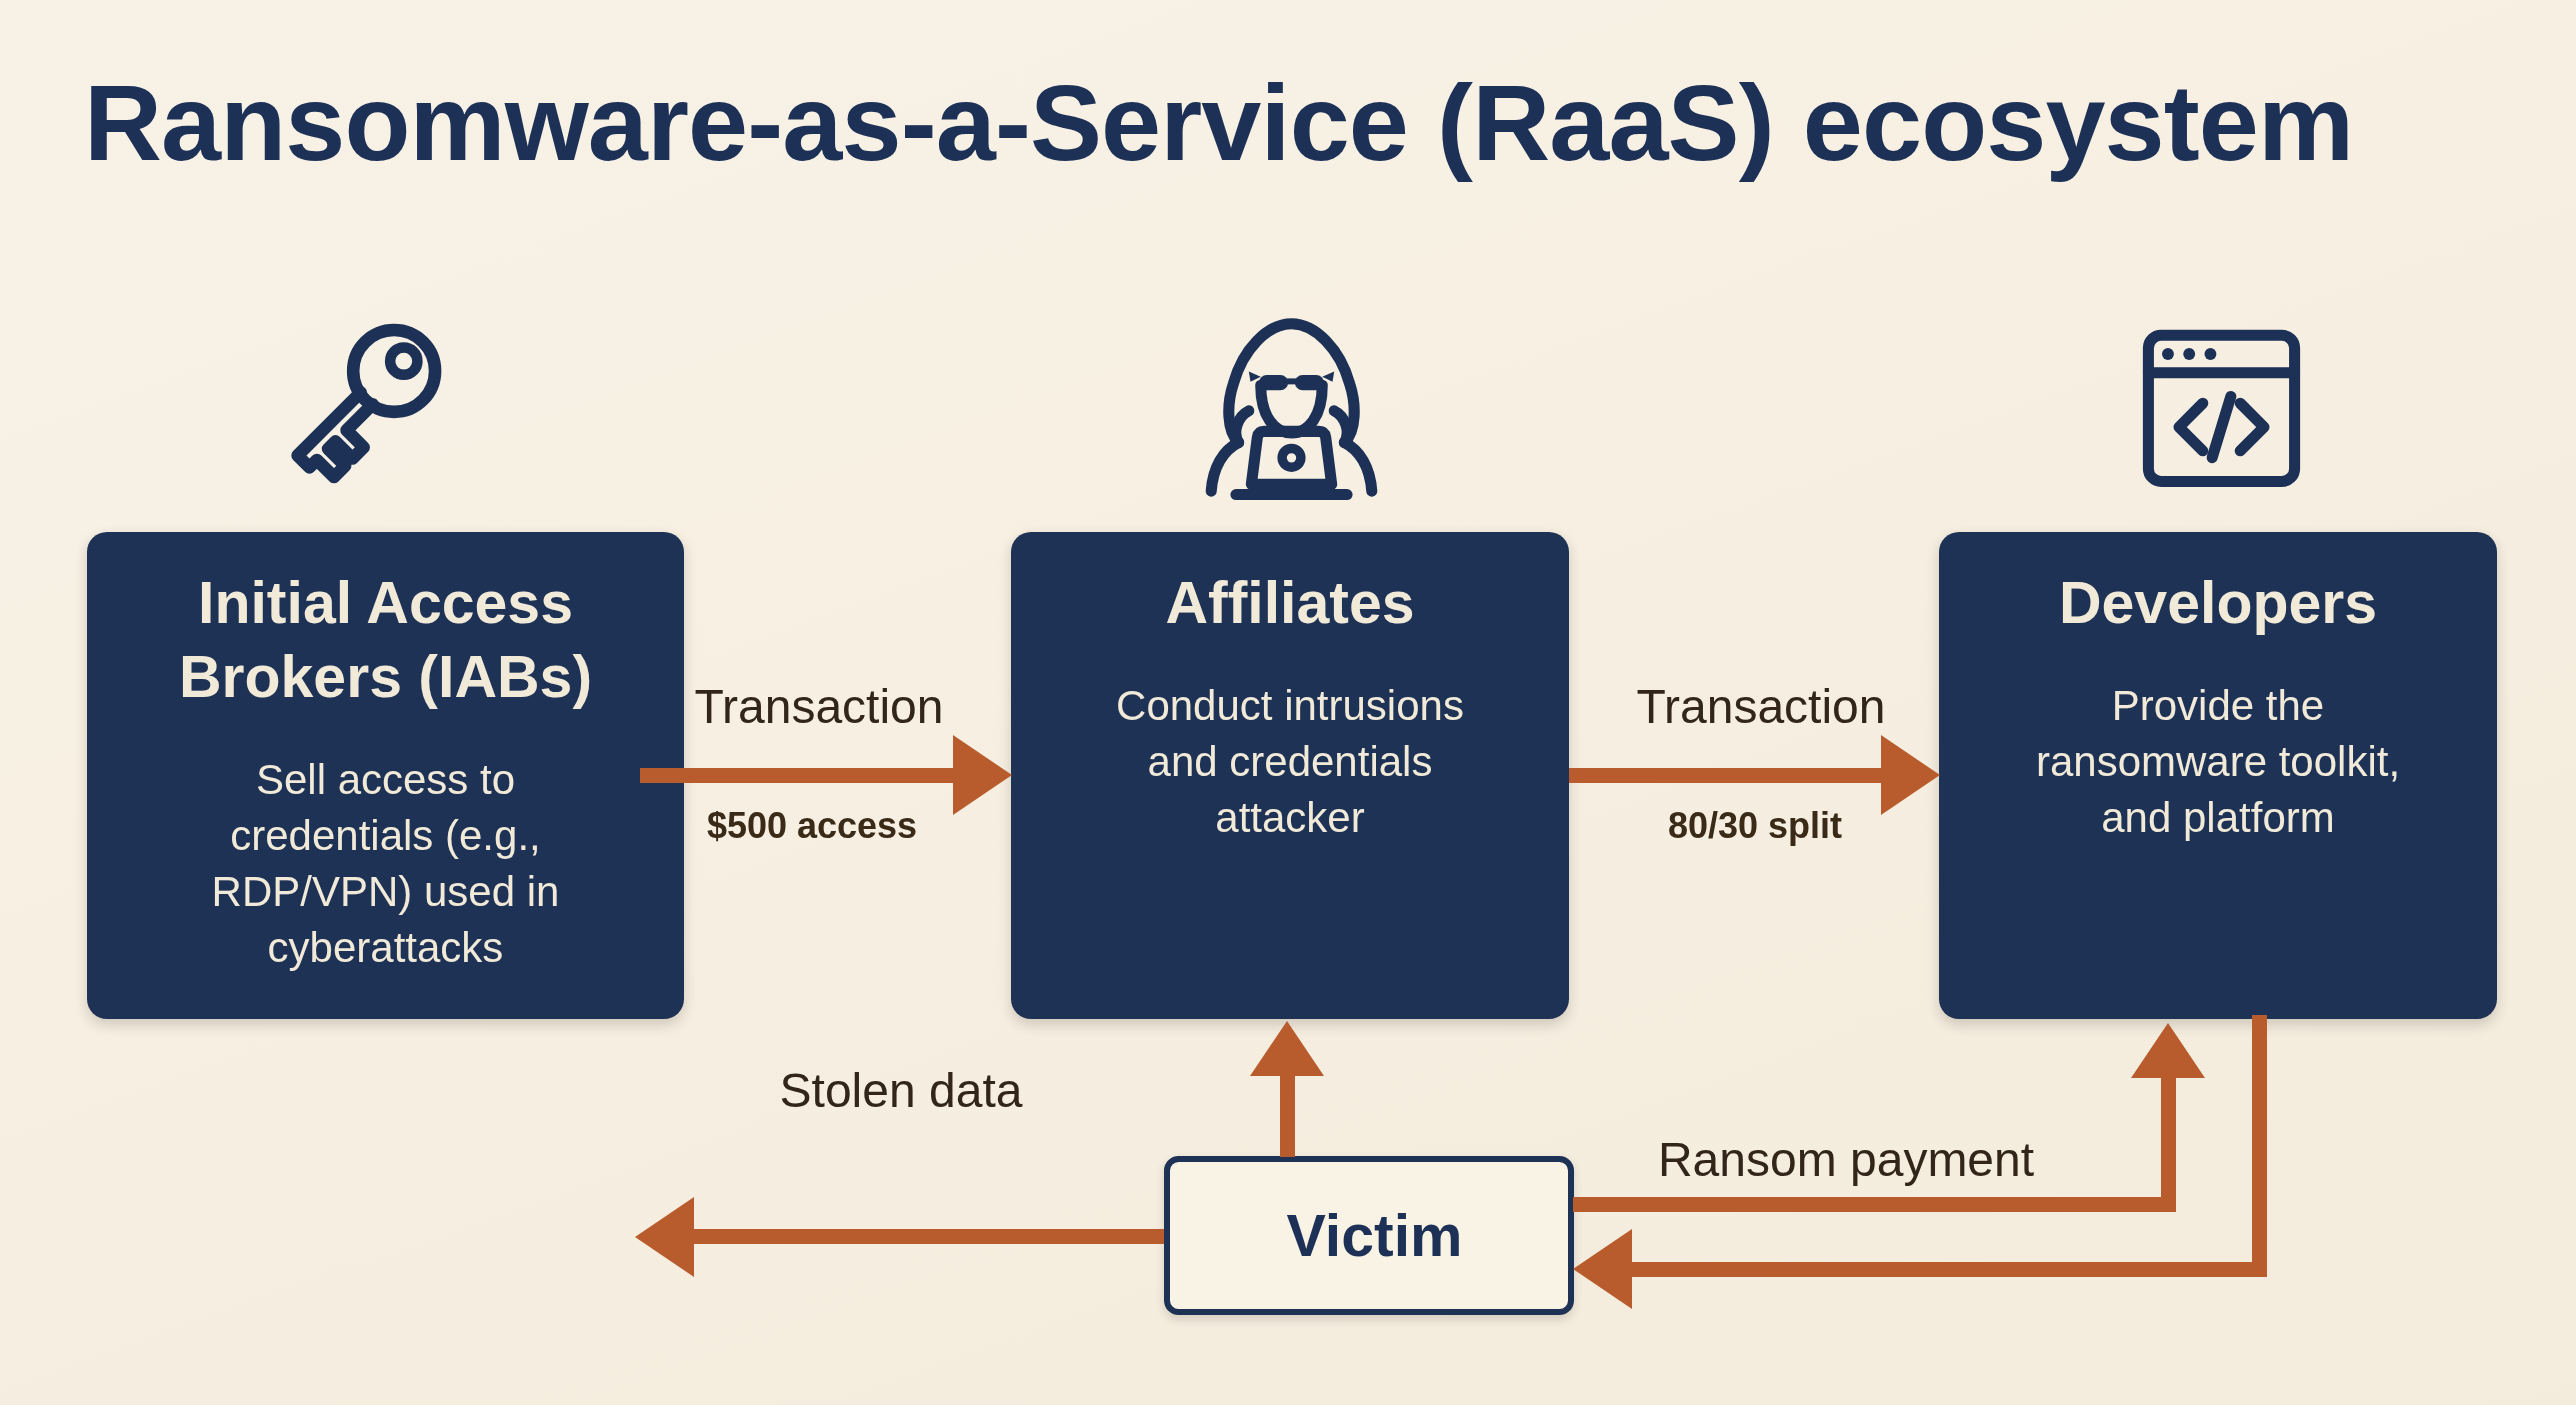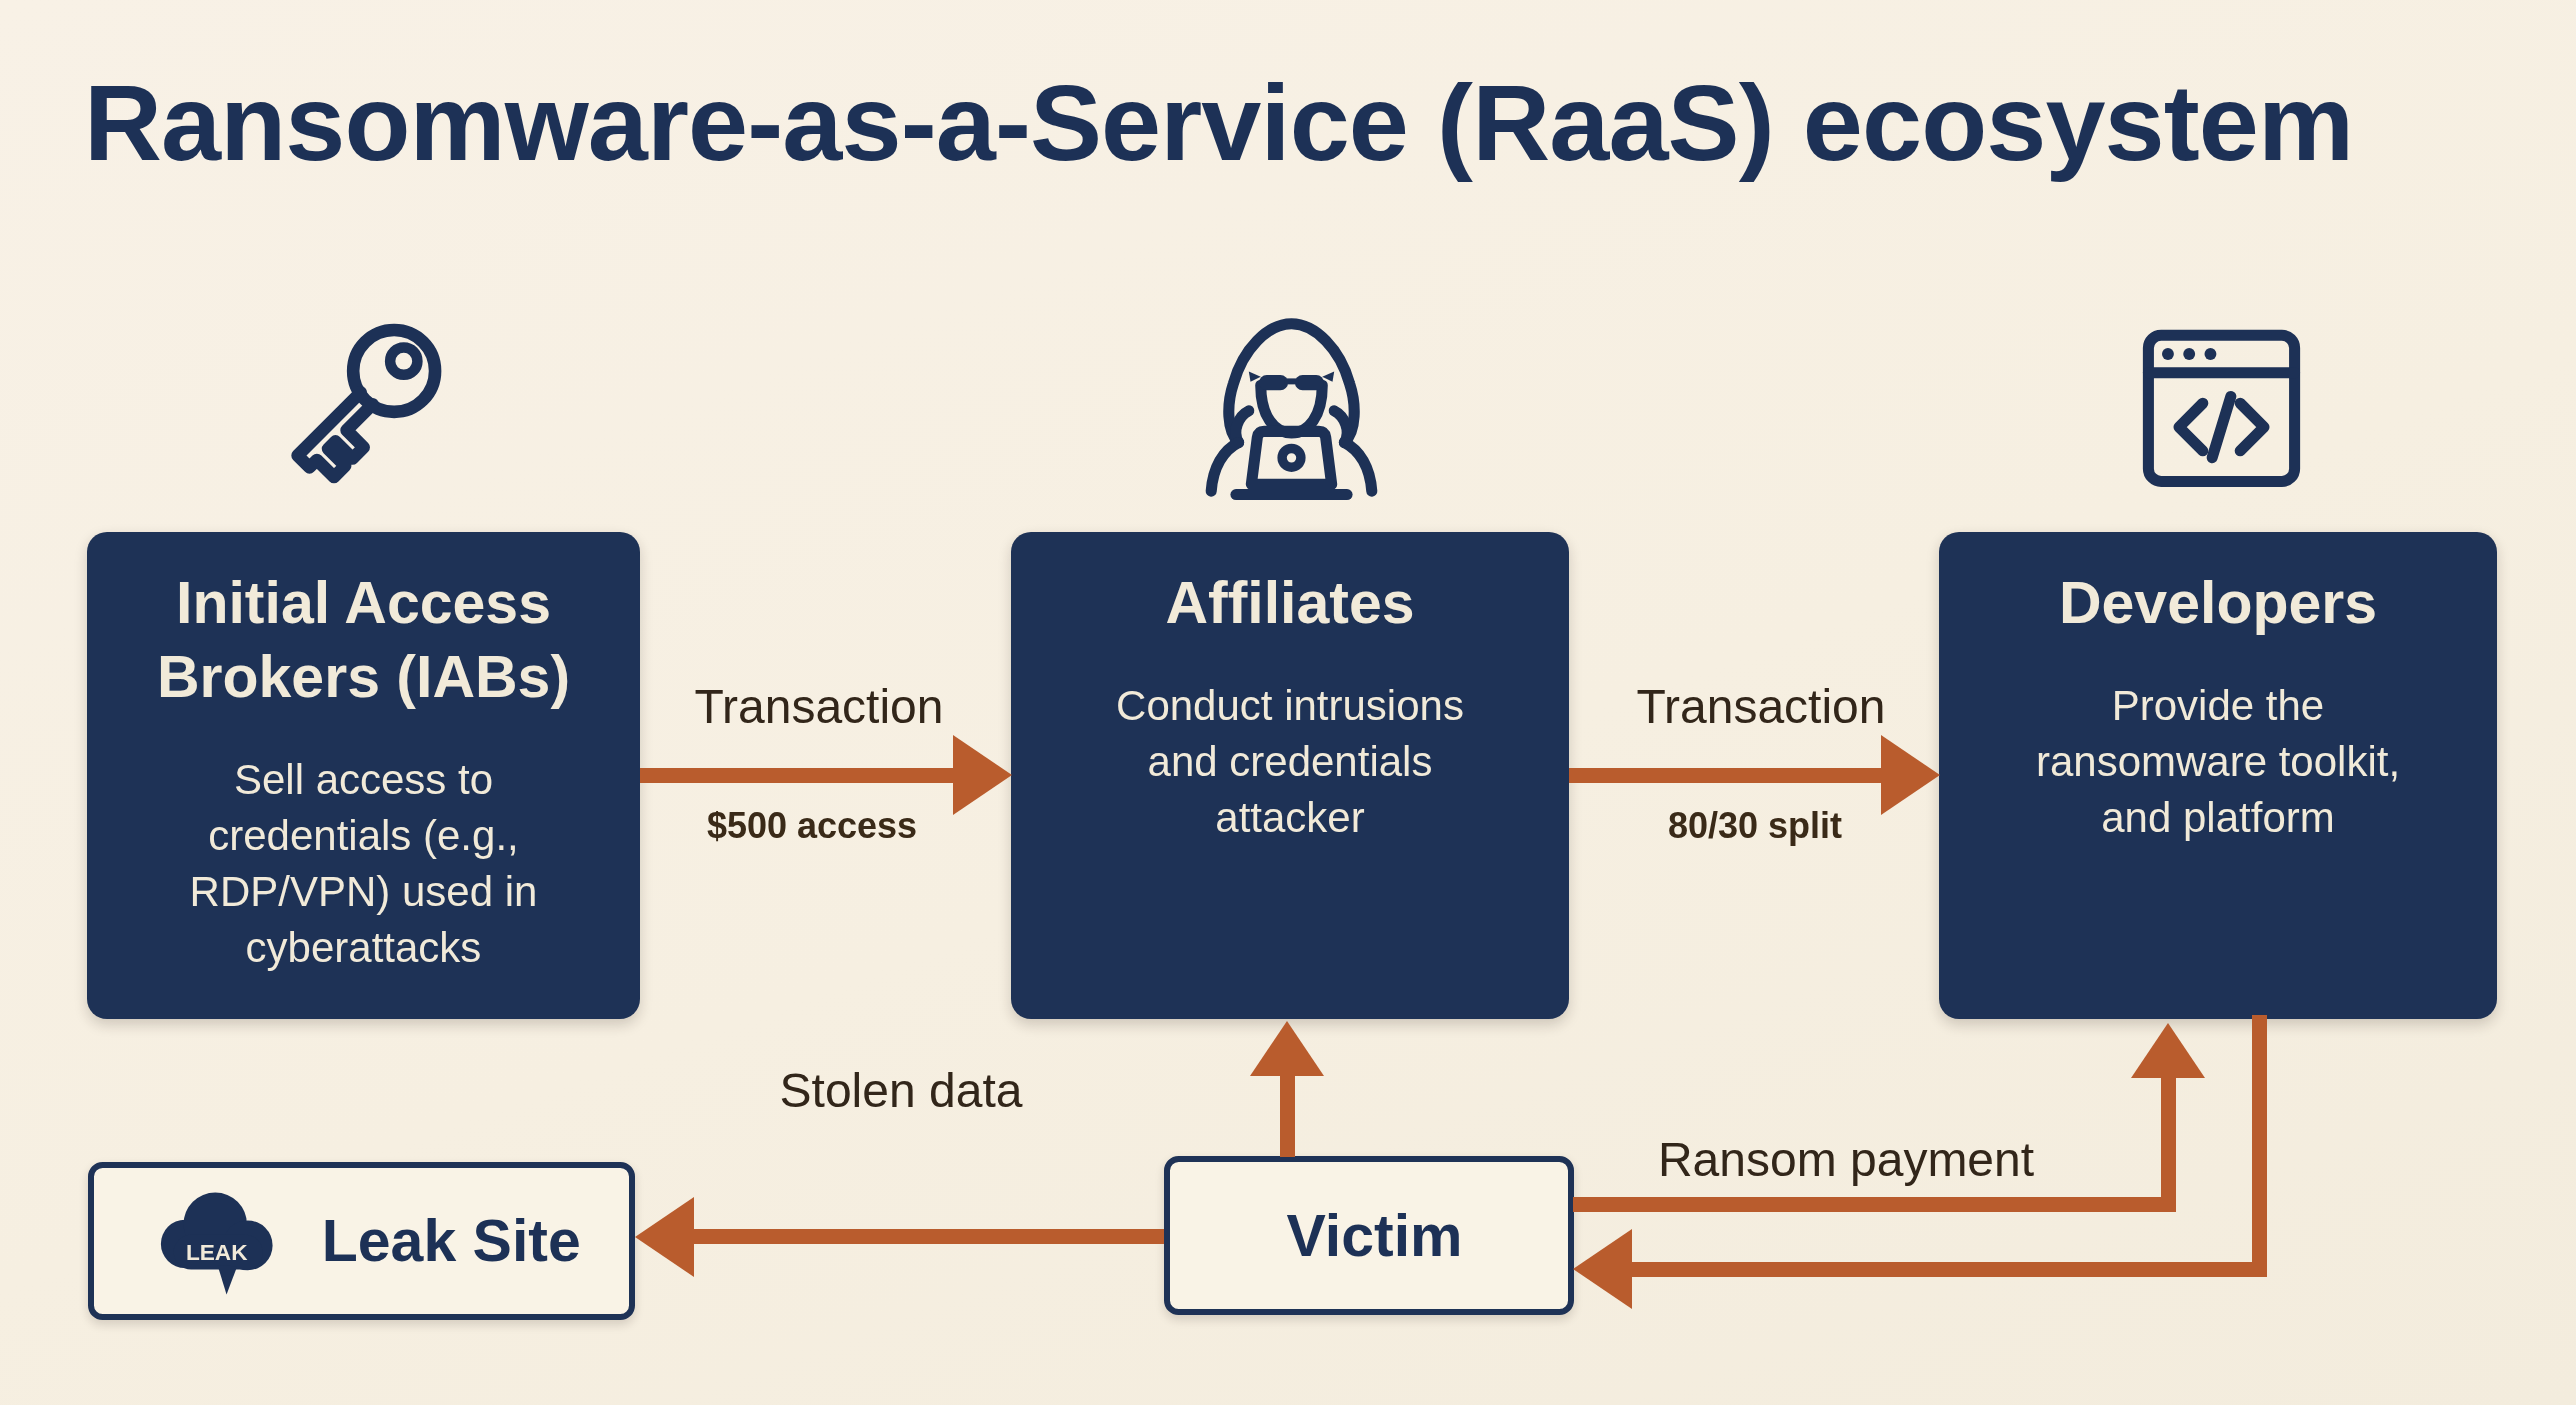--- a/index.html
+++ b/index.html
@@ -99,21 +99,21 @@
       <path d="M132,100 L160,128 L132,156"></path>
       <line x1="121" y1="92" x2="99" y2="164"></line>
     </g>
     <g fill="#1d3156">
       <circle cx="47" cy="42" r="7"></circle>
       <circle cx="72" cy="42" r="7"></circle>
       <circle cx="97" cy="42" r="7"></circle>
     </g>
   </svg>
 
-  <div class="node" style="left:87px;top:532px;width:553px;height:487px;">
+  <div class="node" style="left:87px;top:532px;width:597px;height:487px;">
     <div class="node-title">Initial Access Brokers (IABs)</div>
     <div class="node-desc">Sell access to credentials (e.g., RDP/VPN) used in cyberattacks</div>
   </div>
 
   <div class="node" style="left:1011px;top:532px;width:558px;height:487px;">
     <div class="node-title">Affiliates</div>
     <div class="node-desc">Conduct intrusions and credentials attacker</div>
   </div>
 
   <div class="node" style="left:1939px;top:532px;width:558px;height:487px;">
@@ -128,33 +128,20 @@
 
   <div class="h-line" style="left:1569px;top:768px;width:314px;"></div>
   <div class="arrow arrow-right" style="left:1881px;top:735px;"></div>
   <div class="edge-label" style="left:1761px;top:706px;">Transaction</div>
   <div class="edge-amount" style="left:1755px;top:826px;">80/30 split</div>
 
   <div class="outline-box" style="left:1164px;top:1156px;width:410px;height:159px;padding-left:11px;">
     <div class="box-title">Victim</div>
   </div>
 
-  <div class="outline-box" style="left:88px;top:1162px;width:547px;height:158px;">
-    <svg class="leak-icon" width="154" height="117" viewBox="0 0 200 155">
-      <g fill="#1d3156">
-        <circle cx="55" cy="78" r="32"></circle>
-        <circle cx="95" cy="52" r="42"></circle>
-        <circle cx="138" cy="80" r="33"></circle>
-        <rect x="40" y="66" width="118" height="46" rx="23"></rect>
-        <path d="M98,106 L110,145 L124,108 Z"></path>
-      </g>
-      <text x="97" y="99" text-anchor="middle" font-family="Liberation Sans, sans-serif" font-size="30" font-weight="700" fill="#f1ead9">LEAK</text>
-    </svg>
-    <div class="box-title">Leak Site</div>
-  </div>
 
   <div class="h-line" style="left:692px;top:1229px;width:472px;"></div>
   <div class="arrow arrow-left" style="left:635px;top:1197px;"></div>
   <div class="edge-label" style="left:901px;top:1090px;">Stolen data</div>
 
   <div class="v-line" style="left:1280px;top:1076px;height:81px;"></div>
   <div class="arrow arrow-up" style="left:1250px;top:1021px;"></div>
 
   <div class="h-line" style="left:1573px;top:1197px;width:602px;"></div>
   <div class="v-line" style="left:2161px;top:1078px;height:134px;"></div>

